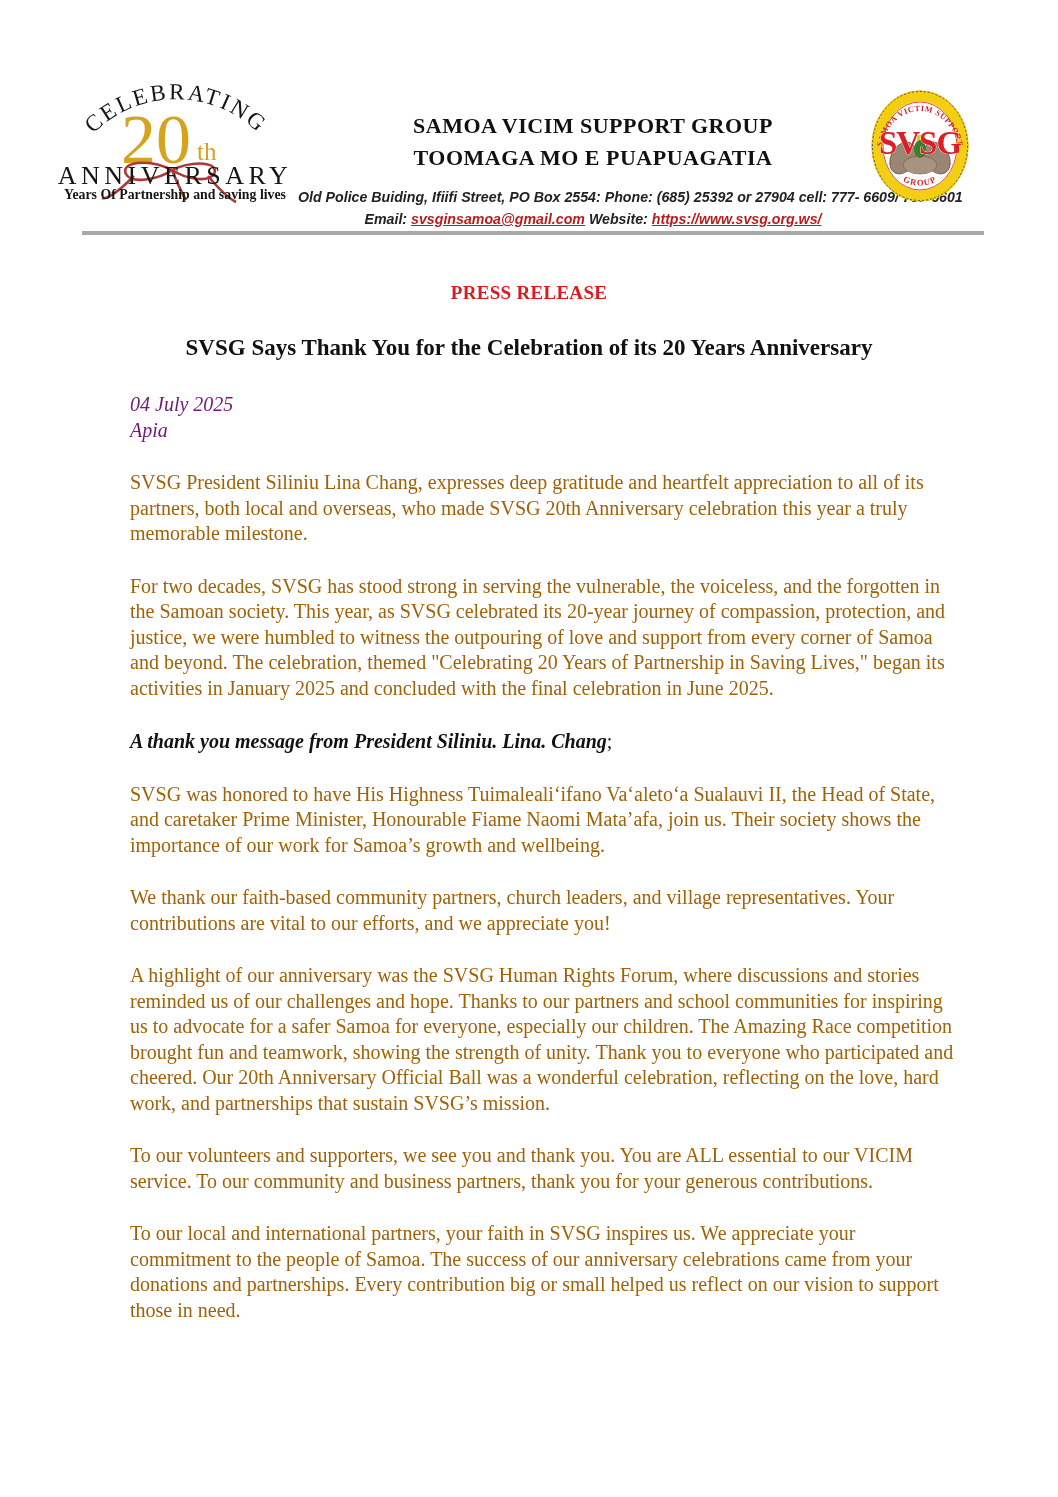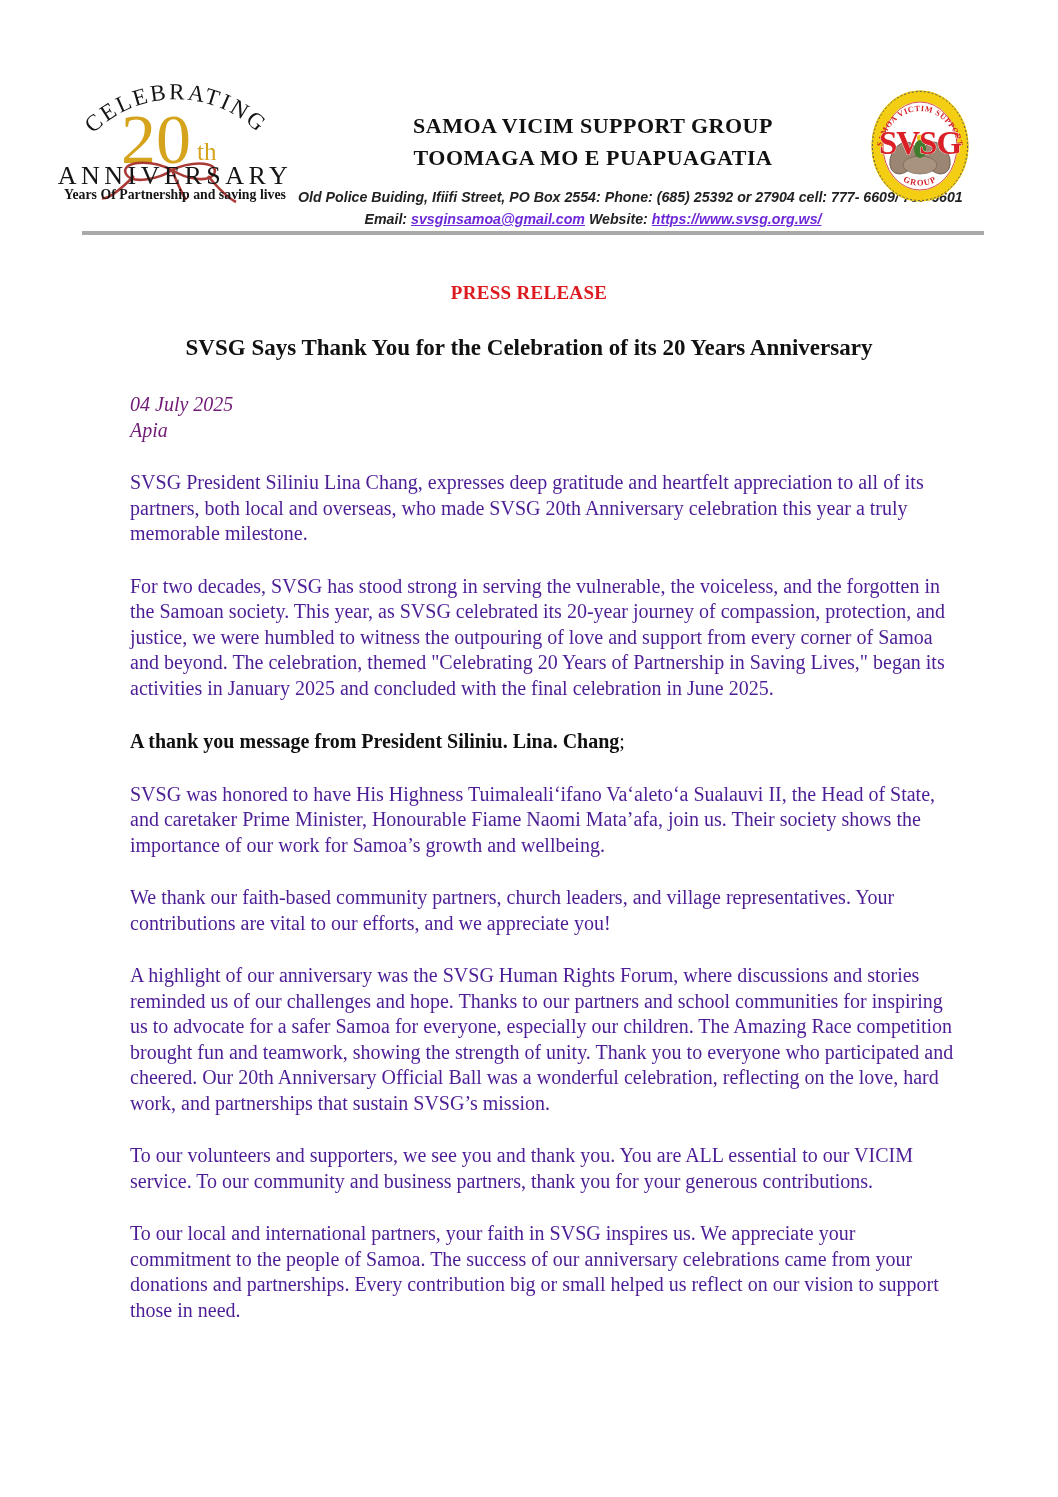--- a/index.html
+++ b/index.html
@@ -31,44 +31,44 @@
     font-style:italic; font-weight:600;
     font-size:14.2px; line-height:20px; color:#222;
     white-space:nowrap; margin-top:13px;
   }
   .email-line {
     font-family:"Liberation Sans", sans-serif;
     font-style:italic; font-weight:600;
     font-size:14.2px; line-height:20px; color:#222;
     margin-top:2px;
   }
-  .email-line a { color:#6d28d9; text-decoration:underline; }
+  .email-line a { color:#b91c1c; text-decoration:underline; }
   .divider { height:4px; background:#A9A9A9; margin:0 74px 0 82px; }
   
   .kicker {
     margin-top:47px; text-align:center;
     font-weight:bold; font-size:19px; color:#DD1A1E; letter-spacing:0.3px;
   }
   .doc-title {
     margin-top:31px; text-align:center;
     font-weight:bold; font-size:23px; color:#111;
   }
   .dateline {
     margin:30px 100px 0 130px;
     font-style:italic; font-size:20px; line-height:26px; color:#701a75;
   }
   .para {
     margin:27px 100px 0 130px;
-    font-size:20px; line-height:25.5px; color:#4c1d95;
+    font-size:20px; line-height:25.5px; color:#a16207;
   }
   .subheading {
     margin:28px 100px 0 130px;
     font-size:20px; line-height:25.5px; color:#111;
   }
-  .subheading .bi { font-weight:bold; }
+  .subheading .bi { font-weight:bold; font-style:italic; }
   .subheading .suffix { font-style:normal; font-weight:normal; }
   .spacer-bottom { height:185px; }
   svg text { font-family:"Liberation Serif", serif; }
 </style>
 </head>
 <body>
 
 <div class="page">
 
   <header class="letterhead">

